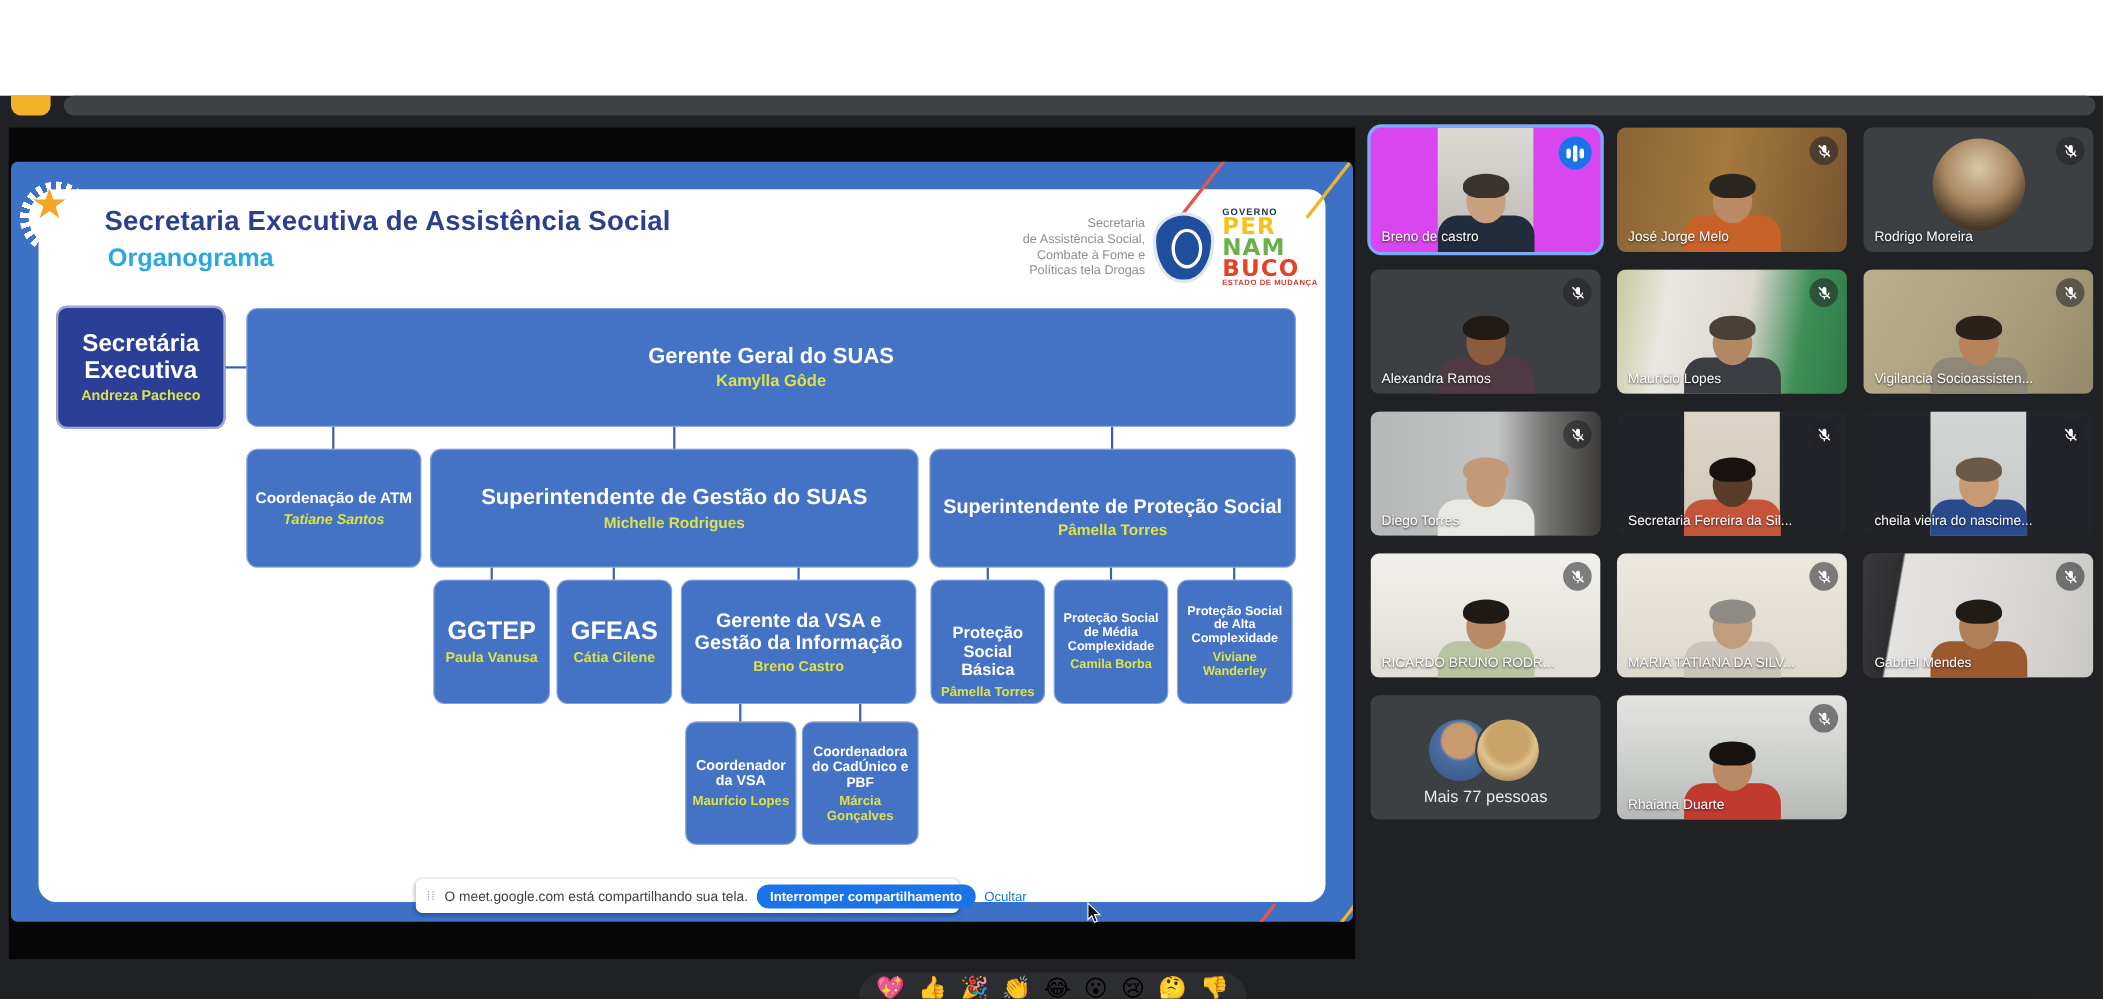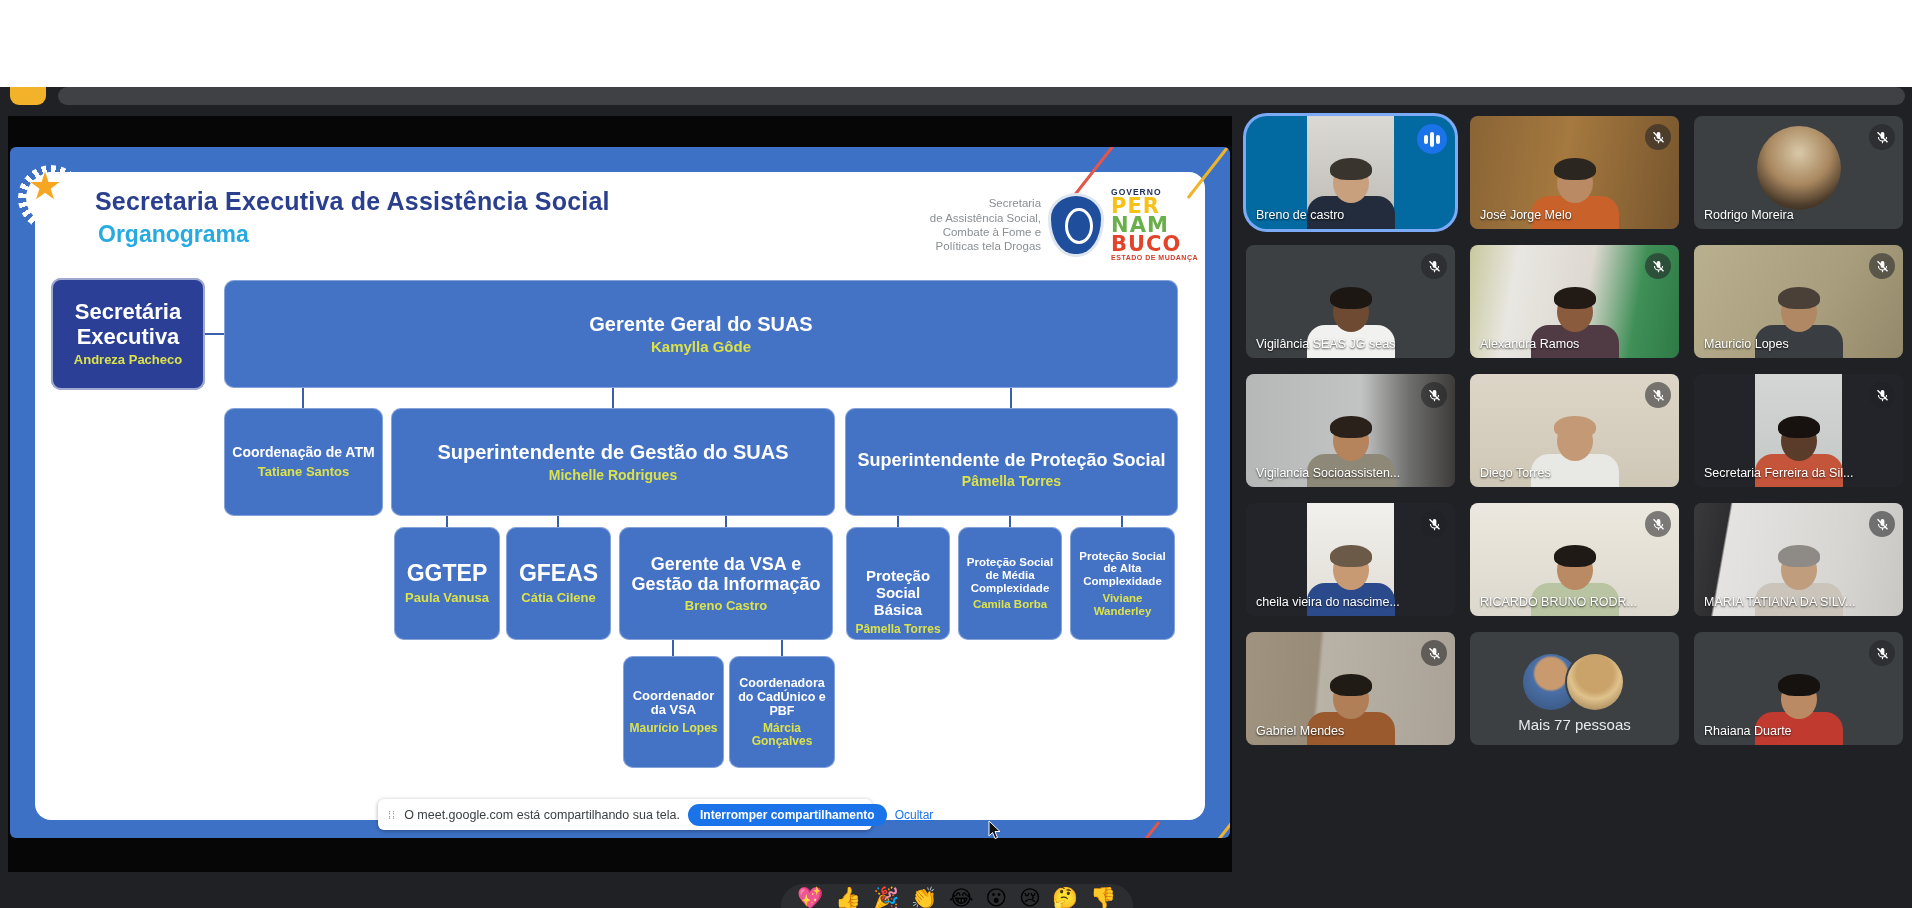--- a/index.html
+++ b/index.html
@@ -44,21 +44,21 @@
   
   .obox { position:absolute; border-radius:10px; background:#4472c4; color:#fff; display:flex; flex-direction:column;
           align-items:center; justify-content:center; text-align:center; padding:4px 6px; box-shadow:inset 0 0 0 1px rgba(255,255,255,.35); }
   .obox .t { font-weight:bold; line-height:1.12; }
   .obox .n { color:#dce24a; font-weight:bold; line-height:1.1; margin-top:4px; }
   .obox.dark { background:#2a3f95; box-shadow:inset 0 0 0 2px rgba(255,255,255,.55); }
   .conn { position:absolute; background:#3a5fae; }
 
   .b-sec  { left:41px;  top:131px; width:154px; height:112px; } .b-sec .t{font-size:22px;} .b-sec .n{font-size:13px;}
   .b-ger  { left:214px; top:133px; width:954px; height:108px; } .b-ger .t{font-size:20px;} .b-ger .n{font-size:15px;}
-  .b-atm  { left:214px; top:261px; width:159px; height:108px; } .b-atm .t{font-size:14px;} .b-atm .n{font-size:13px;}
+  .b-atm  { left:214px; top:261px; width:159px; height:108px; } .b-atm .t{font-size:14px;} .b-atm .n{font-size:13px;font-style:italic;}
   .b-supg { left:381px; top:261px; width:444px; height:108px; } .b-supg .t{font-size:20px;} .b-supg .n{font-size:14px;}
   .b-supp { left:835px; top:261px; width:333px; height:108px; } .b-supp .t{font-size:18px;margin-top:16px;} .b-supp .n{font-size:14px;}
   .b-ggtep{ left:384px; top:380px; width:106px; height:113px; } .b-ggtep .t{font-size:23px;} .b-ggtep .n{font-size:13px;}
   .b-gfeas{ left:496px; top:380px; width:105px; height:113px; } .b-gfeas .t{font-size:23px;} .b-gfeas .n{font-size:13px;}
   .b-gvsa { left:609px; top:380px; width:214px; height:113px; } .b-gvsa .t{font-size:18px;} .b-gvsa .n{font-size:13px;}
   .b-psb  { left:836px; top:380px; width:104px; height:113px;justify-content:flex-end; } .b-psb .t{font-size:15px;} .b-psb .n{font-size:12px;}
   .b-psm  { left:948px; top:380px; width:104px; height:113px; } .b-psm .t{font-size:11.5px;} .b-psm .n{font-size:11.5px;}
   .b-psa  { left:1060px;top:380px; width:105px; height:113px; } .b-psa .t{font-size:11.5px;} .b-psa .n{font-size:11.5px;}
   .b-cvsa { left:613px; top:509px; width:101px; height:112px; } .b-cvsa .t{font-size:13px;} .b-cvsa .n{font-size:12px;}
   .b-ccad { left:719px; top:509px; width:106px; height:112px; } .b-ccad .t{font-size:12.5px;} .b-ccad .n{font-size:12px;}
@@ -100,21 +100,21 @@
 
   .avatar-circle { position:absolute; left:50%; top:46%; transform:translate(-50%,-50%); width:84px; height:84px; border-radius:50%;
                    background:radial-gradient(circle at 50% 32%, #d9c9a8 0%, #a8875f 45%, #4a3a2a 75%, #26211b 100%); }
   .ovf-av { position:absolute; top:22px; width:56px; height:56px; border-radius:50%; z-index:2; }
   .ovf-av.a1 { left:53px; background:radial-gradient(circle at 50% 35%, #c99a6e 0 34%, #4a6fa5 40%, #35527c); }
   .ovf-av.a2 { left:97px; background:radial-gradient(circle at 50% 35%, #caa36a 0 40%, #e0c28c 55%, #8a6b44); box-shadow:0 0 0 2px #3c4043; }
   .ovf-label { position:absolute; left:0; right:0; top:84px; text-align:center; color:#e8eaed; font-size:15px; }
 
   
   .tile:nth-child(1) .vid { background:linear-gradient(180deg,#dbd9d4,#bdbab4); }
-  .tile:nth-child(1) { background:#0369a1;border-radius:21px; }
+  .tile:nth-child(1) { background:#d946ef; }
   .tile:nth-child(2) .vid { background:linear-gradient(100deg,#8a6436,#a5793f 45%,#77552e); }
   .tile:nth-child(5) .vid { background:linear-gradient(100deg,#c8c89d 0%,#e9e7e2 22%,#ddd8d0 55%,#3f8f57 78%,#2f7a46); }
   .tile:nth-child(6) .vid { background:linear-gradient(120deg,#b9b08f,#a89e7d 60%,#93896a); }
   .tile:nth-child(7) .vid { background:linear-gradient(90deg,#b6b8b7 0%,#c2c4c3 55%,#6f6f6d 78%,#3c3b39); }
   .tile:nth-child(8) .vid { background:linear-gradient(180deg,#ddd6c8,#cfc7b6); }
   .tile:nth-child(9) .vid { background:linear-gradient(180deg,#d3d6d4,#c3c7c5); }
   .tile:nth-child(10) .vid { background:linear-gradient(180deg,#f2f0ec,#e0ddd5); }
   .tile:nth-child(11) .vid { background:linear-gradient(180deg,#ece8df,#dcd8cd); }
   .tile:nth-child(12) .vid { background:linear-gradient(100deg,#3a3a3c 0%,#2e2e30 16%,#e4e3e1 17%,#d6d5d2 70%,#c8c7c4); }
   .tile:nth-child(13) .vid { background:linear-gradient(95deg,#a09380 0%,#988b77 34%,#b9b2a6 36%,#aaa296); }
@@ -286,37 +286,20 @@
           <svg width="15" height="15" viewBox="0 0 24 24">
   <path d="M12 3a3 3 0 0 1 3 3v5a3 3 0 0 1-6 0V6a3 3 0 0 1 3-3z" fill="#fff"></path>
   <path d="M5.5 11a6.5 6.5 0 0 0 13 0" stroke="#fff" stroke-width="1.8" fill="none"></path>
   <path d="M12 17.5V21" stroke="#fff" stroke-width="1.8"></path>
   <path d="M4 3.5l16 16" stroke="#fff" stroke-width="2.2"></path>
           </svg>
         </div>
       </div>
       <div class="tile">
         <div class="vid">
-      <div class="person" style="--skin:#6e4a33;--hair:#1d1713;--shirt:#f1f1ef">
-        <div class="head"></div>
-            <div class="torso"></div>
-      </div>
-        </div>
-        <div class="name-label">Vigilância SEAS JG seas</div>
-        <div class="mic-badge">
-          <svg width="15" height="15" viewBox="0 0 24 24">
-  <path d="M12 3a3 3 0 0 1 3 3v5a3 3 0 0 1-6 0V6a3 3 0 0 1 3-3z" fill="#fff"></path>
-  <path d="M5.5 11a6.5 6.5 0 0 0 13 0" stroke="#fff" stroke-width="1.8" fill="none"></path>
-  <path d="M12 17.5V21" stroke="#fff" stroke-width="1.8"></path>
-  <path d="M4 3.5l16 16" stroke="#fff" stroke-width="2.2"></path>
-          </svg>
-        </div>
-      </div>
-      <div class="tile">
-        <div class="vid">
       <div class="person" style="--skin:#8a5c3d;--hair:#221a14;--shirt:#503a44">
         <div class="head"></div>
             <div class="torso"></div>
       </div>
         </div>
         <div class="name-label">Alexandra Ramos</div>
         <div class="mic-badge">
           <svg width="15" height="15" viewBox="0 0 24 24">
   <path d="M12 3a3 3 0 0 1 3 3v5a3 3 0 0 1-6 0V6a3 3 0 0 1 3-3z" fill="#fff"></path>
   <path d="M5.5 11a6.5 6.5 0 0 0 13 0" stroke="#fff" stroke-width="1.8" fill="none"></path>

